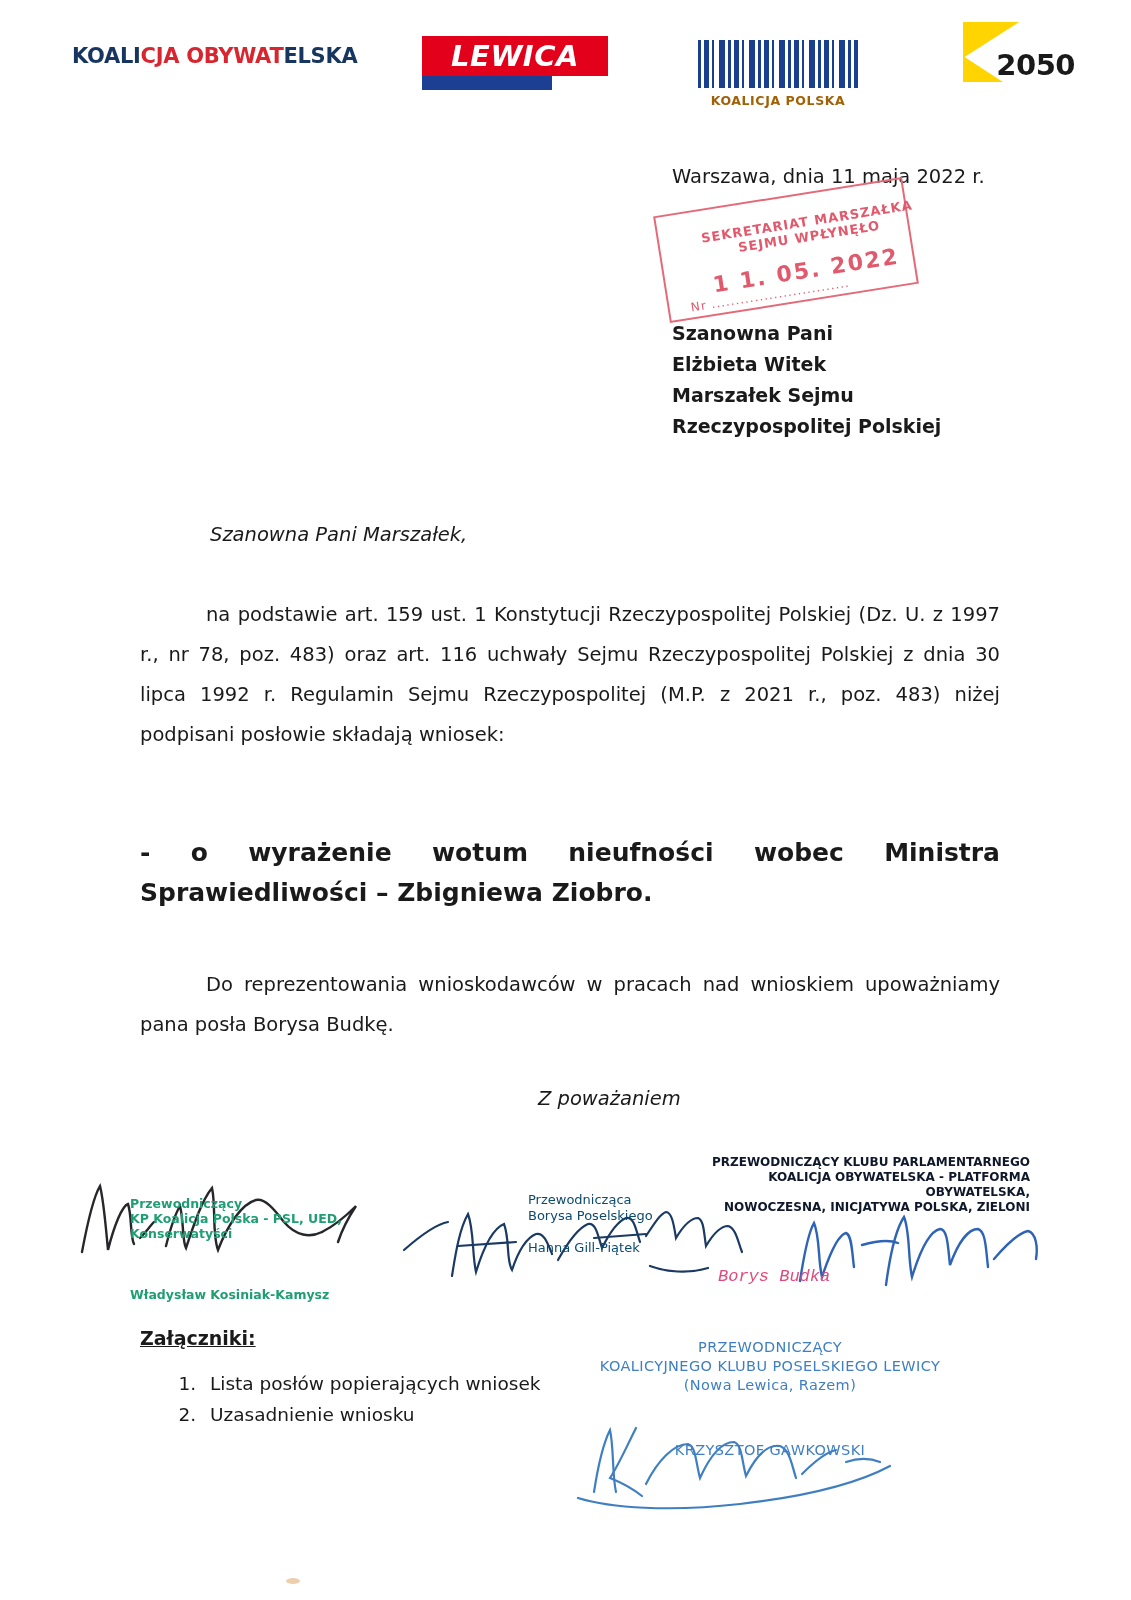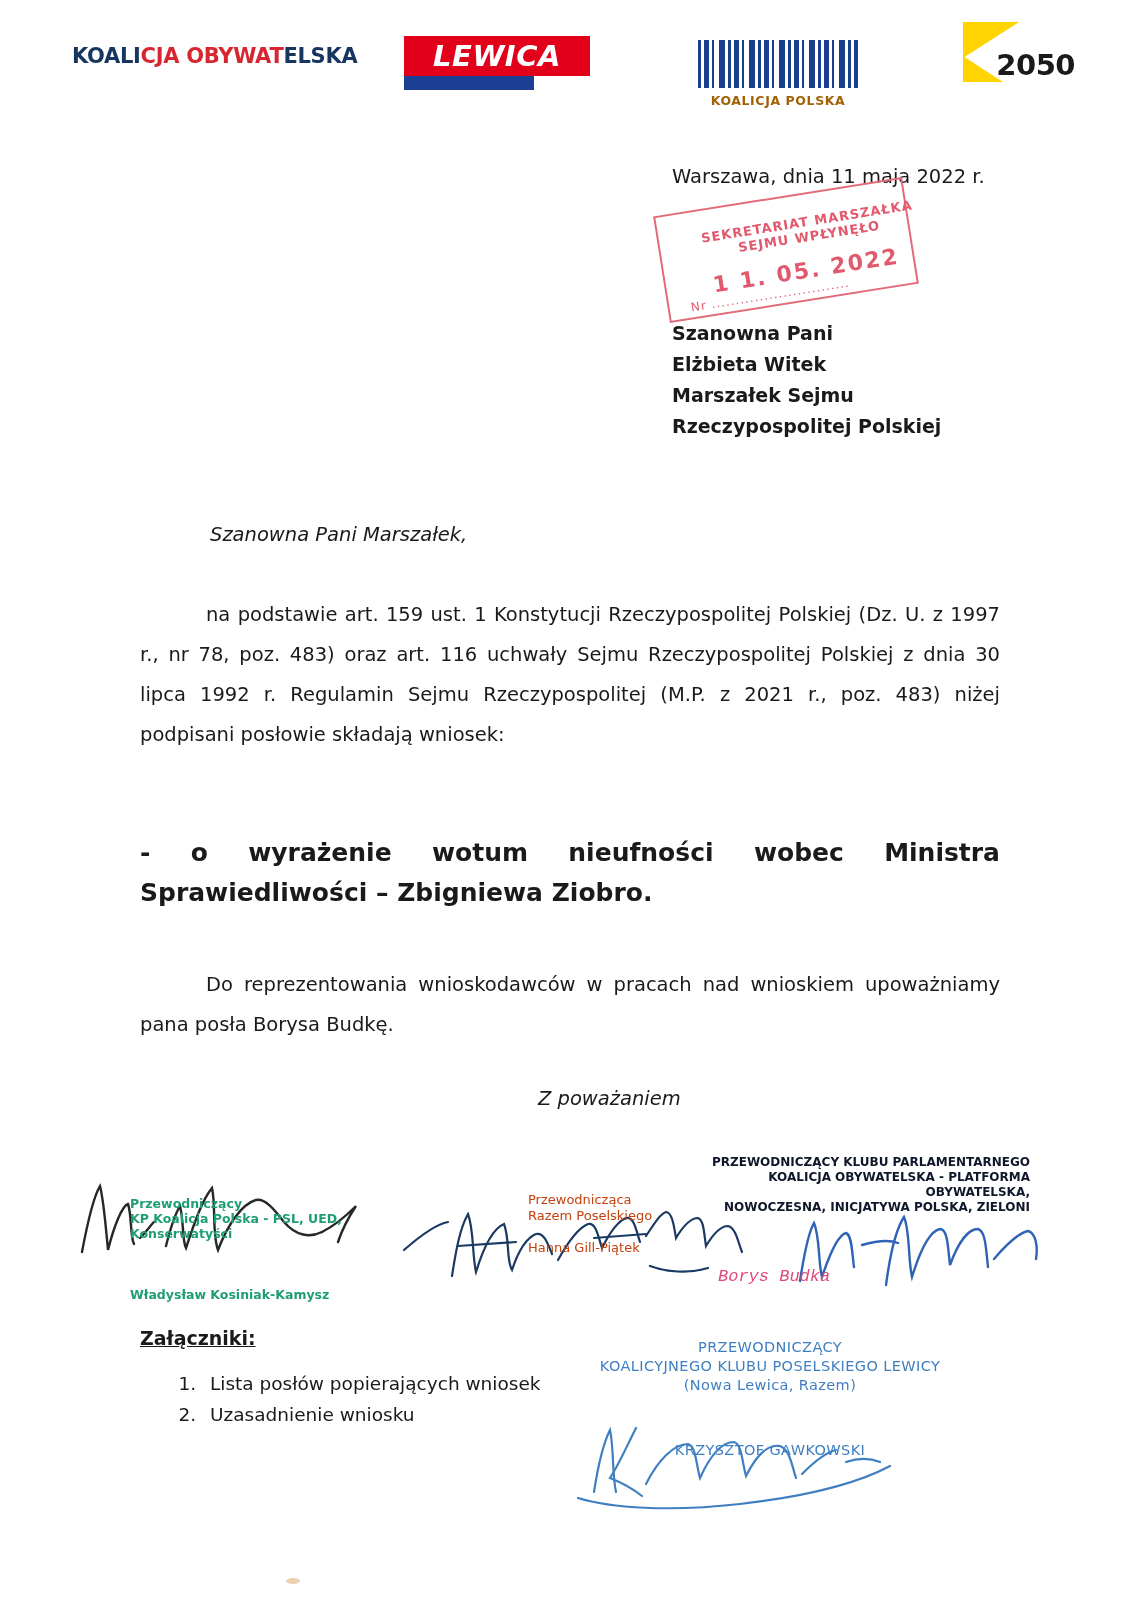--- a/index.html
+++ b/index.html
@@ -30,21 +30,21 @@
     font-size: 21px;
     letter-spacing: -0.3px;
     white-space: nowrap;
   }
   .logo-ko .k1 { color: #16355f; }
   .logo-ko .k2 { color: #d7262f; }
   .logo-ko .k3 { color: #16355f; }
 
   .logo-lewica {
     position: absolute;
-    left: 404px;
+    left: 422px;
     top: 36px;
     width: 186px;
     height: 54px;
   }
   .logo-lewica .bar-red {
     position: absolute;
     left: 0; top: 0;
     width: 186px; height: 40px;
     background: #e3001b;
   }
@@ -242,21 +242,21 @@
   .sig {
     position: absolute;
   }
   .sig .fn-green {
     color: #1e9e72;
     font-weight: bold;
     font-size: 12.5px;
     line-height: 15px;
   }
   .sig .fn-teal {
-    color: #c2410c;
+    color: #0c4a6e;
     font-size: 13px;
     line-height: 16px;
   }
   .sig .fn-pink {
     color: #0f172a;
     font-size: 12px;
     line-height: 15px;
     font-weight: bold;
     text-align: right;
   }
@@ -383,21 +383,21 @@
       <path d="M54 96 C58 70, 62 48, 70 34 C76 50, 74 74, 78 92 C86 66, 96 48, 106 44 C112 60, 108 80, 114 90 C120 72, 128 58, 138 54 C146 52, 150 64, 154 74"></path>
       <path d="M60 66 L118 62"></path>
       <path d="M160 80 C170 62, 180 48, 190 44 C198 42, 200 56, 204 68 C210 56, 218 42, 228 38 C236 36, 238 50, 242 62"></path>
       <path d="M196 58 L248 54"></path>
       <path d="M248 56 C256 44, 262 34, 268 32 C274 32, 276 46, 278 58 C284 48, 292 38, 300 38 C306 40, 306 54, 308 66 C314 56, 322 46, 330 46 C338 48, 340 62, 344 72"></path>
       <path d="M252 86 C268 92, 290 94, 310 88"></path>
     </g>
   </svg>
   <div class="sig sig-hanna">
     <div class="fn-teal">Przewodnicząca</div>
-    <div class="fn-teal">Razem Poselskiego</div>
+    <div class="fn-teal">Borysa Poselskiego</div>
     <div class="fn-teal" style="margin-top:16px;">Hanna Gill-Piątek</div>
   </div>
 
   <svg class="ink" style="left:790px; top:1185px;" width="260" height="110" viewBox="0 0 260 110">
     <g fill="none" stroke="#2f63b5" stroke-width="2.4" stroke-linecap="round">
       <path d="M10 96 C14 70, 18 48, 24 38 C30 52, 28 76, 32 92 C40 68, 48 50, 56 48 C62 50, 62 68, 64 82"></path>
       <path d="M72 60 C86 56, 98 54, 108 58"></path>
       <path d="M96 100 C100 70, 106 44, 114 32 C120 46, 118 74, 122 92 C130 66, 140 46, 150 44 C158 44, 158 64, 160 80 C168 58, 178 44, 188 44 C196 46, 196 66, 198 82"></path>
       <path d="M204 74 C216 60, 228 48, 238 46 C246 48, 248 62, 246 74"></path>
     </g>

